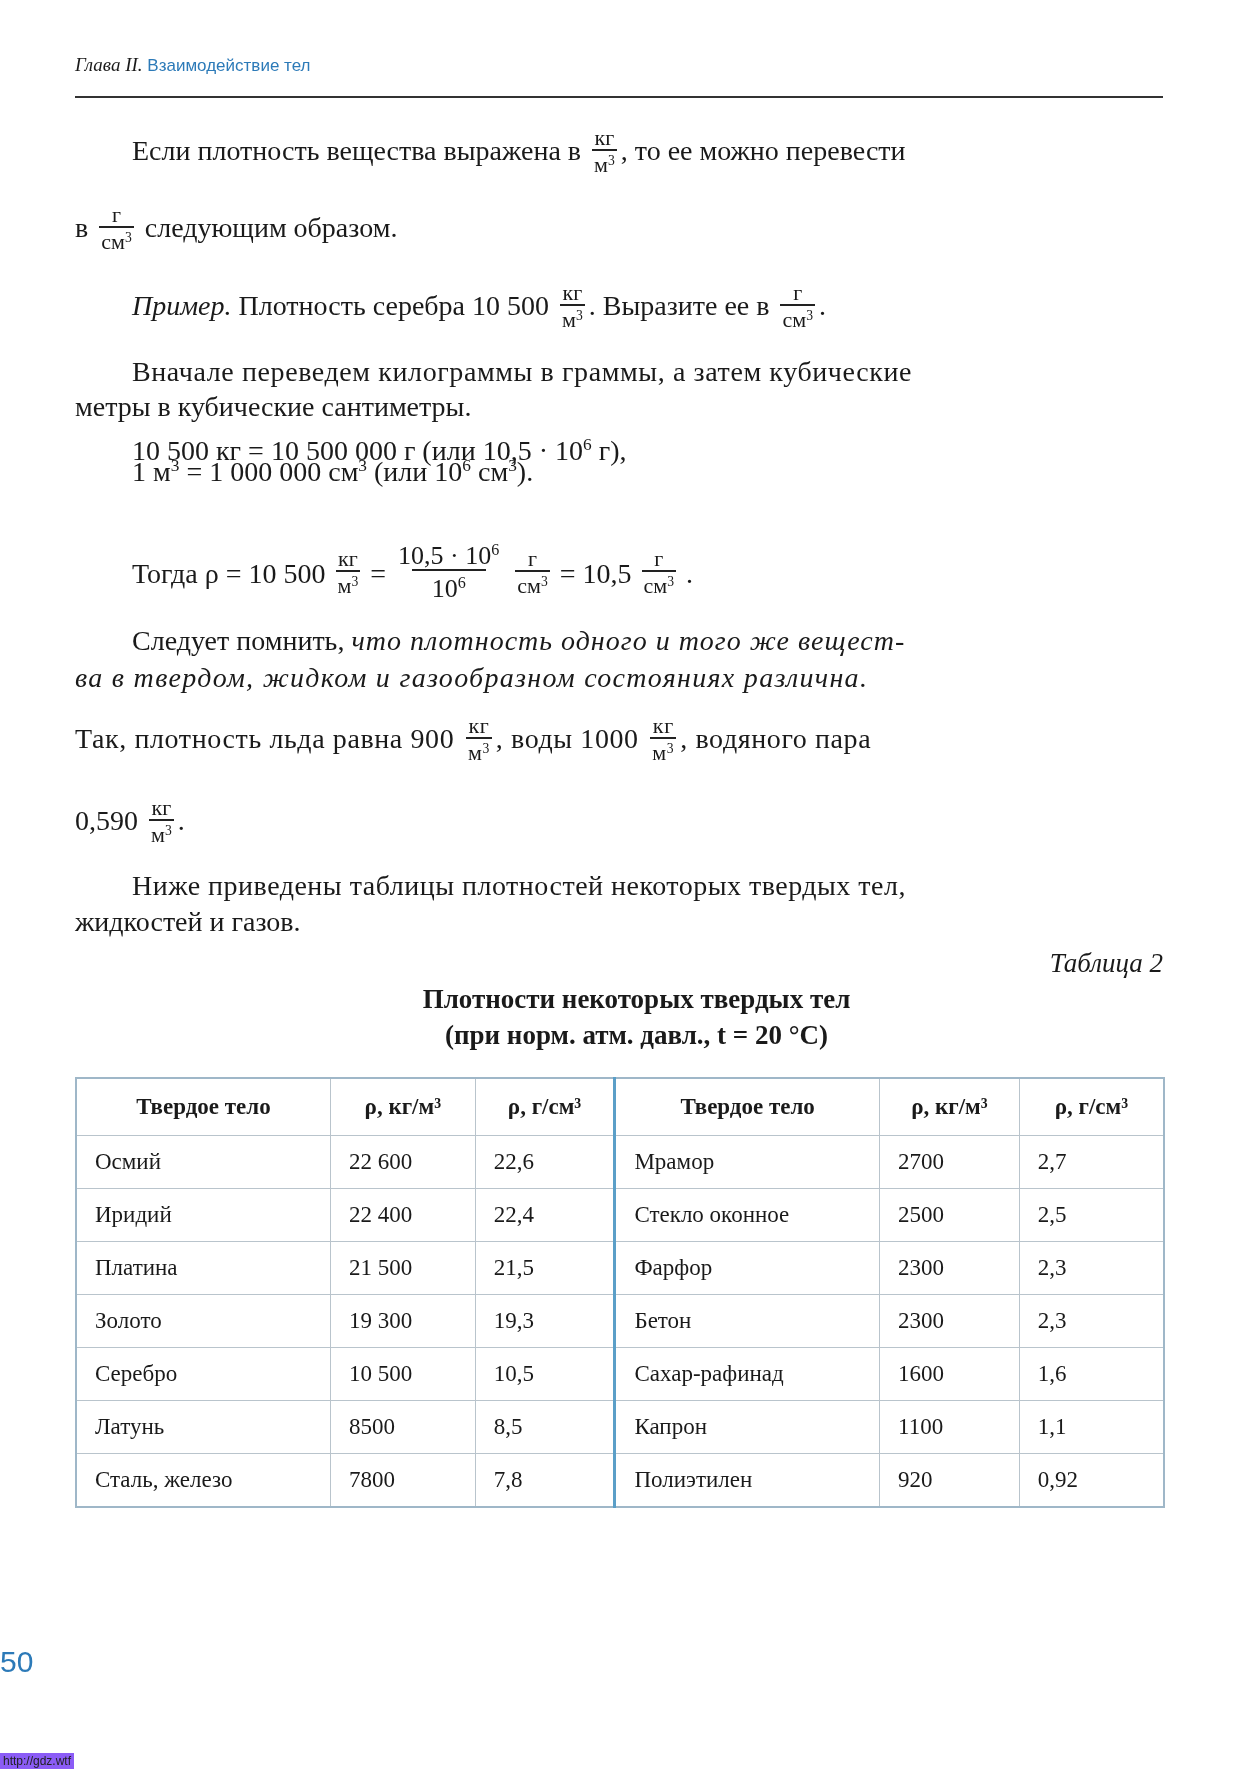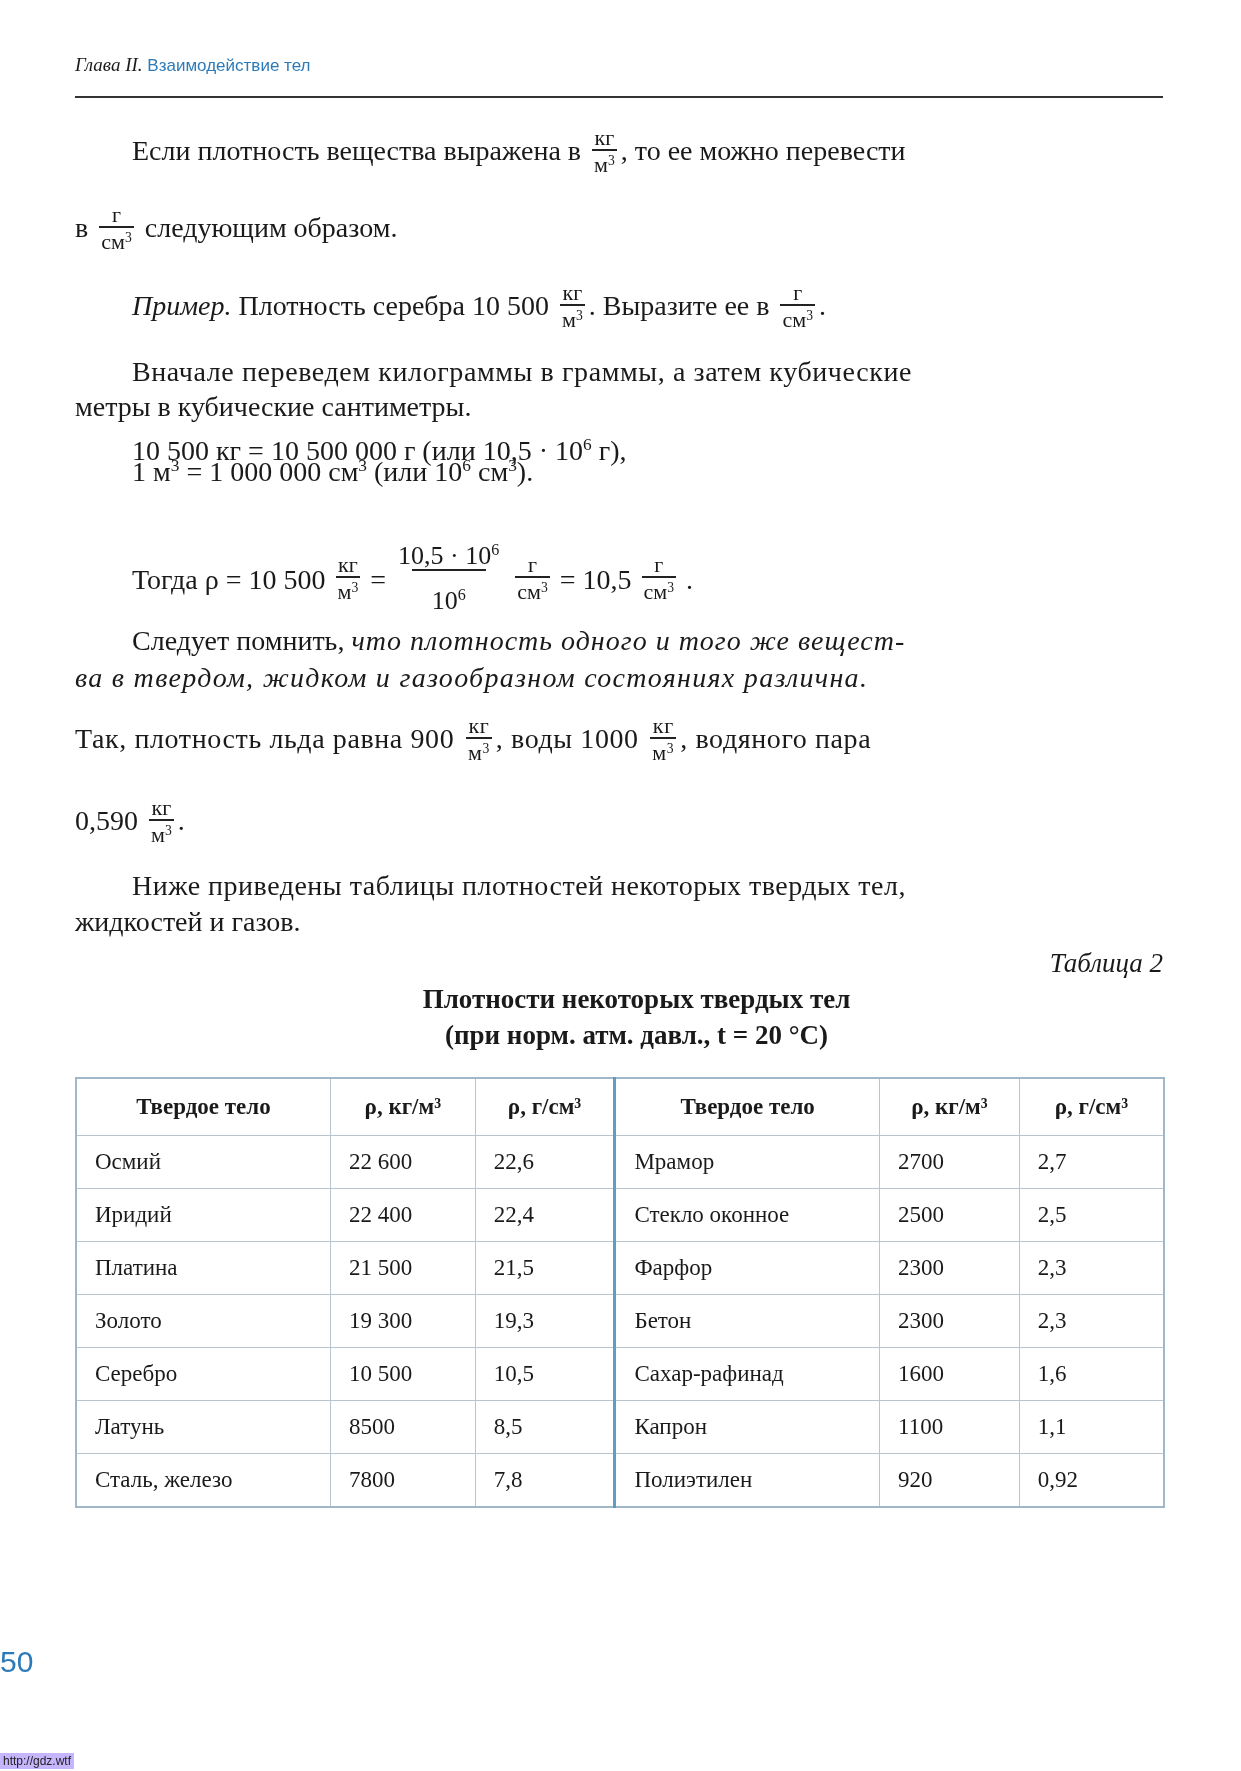--- a/index.html
+++ b/index.html
@@ -24,21 +24,21 @@
                font-size: 23px; }
   table.dens td, table.dens th { border: 1.5px solid #b9c4cc; height: 52px; padding: 0 0 0 18px;
                text-align: left; font-weight: normal; }
   table.dens th { font-weight: bold; text-align: center; padding: 0; height: 56px; }
   table.dens th.u { font-weight: bold; }
   table.dens .mid { border-left: 3px solid #5b9fc8; }
   table.dens { border: 2px solid #9fb7c8; }
   .page-num { left: 0; width: 1241px; top: 1645px; text-align: left; font-family: "Liberation Sans", sans-serif;
               font-size: 30px; color: #2c7ab8; }
   .watermark { left: 0; top: 1753px; font-family: "Liberation Sans", sans-serif; font-size: 12px;
-               background: #c4b5fd; color: #222; padding: 1px 3px; }
+               background: #8b5cf6; color: #222; padding: 1px 3px; }
 </style>
 </head>
 <body>
 
 <div class="abs running-head">
   <span class="chap">Глава II.</span>
   <span class="title">Взаимодействие тел</span>
 </div>
 <div class="abs head-rule"></div>
 
@@ -83,21 +83,21 @@
 
 <div class="abs txt" style="left:132px; top:544px; display:flex; align-items:center; gap:6px;">
   <span>Тогда ρ = 10 500</span>
   <span class="frac">
       <span class="num">кг</span>
       <span class="den"><span>м</span><sup>3</sup></span>
     </span>
   <span>=</span>
   <span class="frac big">
       <span class="num"><span>10,5 · 10</span><sup>6</sup></span>
-      <span class="den" style="padding:16px 20px 0;"><span>10</span><sup>6</sup></span>
+      <span class="den" style="padding:4px 20px 0;"><span>10</span><sup>6</sup></span>
     </span>
   <span class="frac">
       <span class="num">г</span>
       <span class="den"><span>см</span><sup>3</sup></span>
     </span>
   <span>= 10,5</span>
   <span class="frac">
       <span class="num">г</span>
       <span class="den"><span>см</span><sup>3</sup></span>
     </span>

